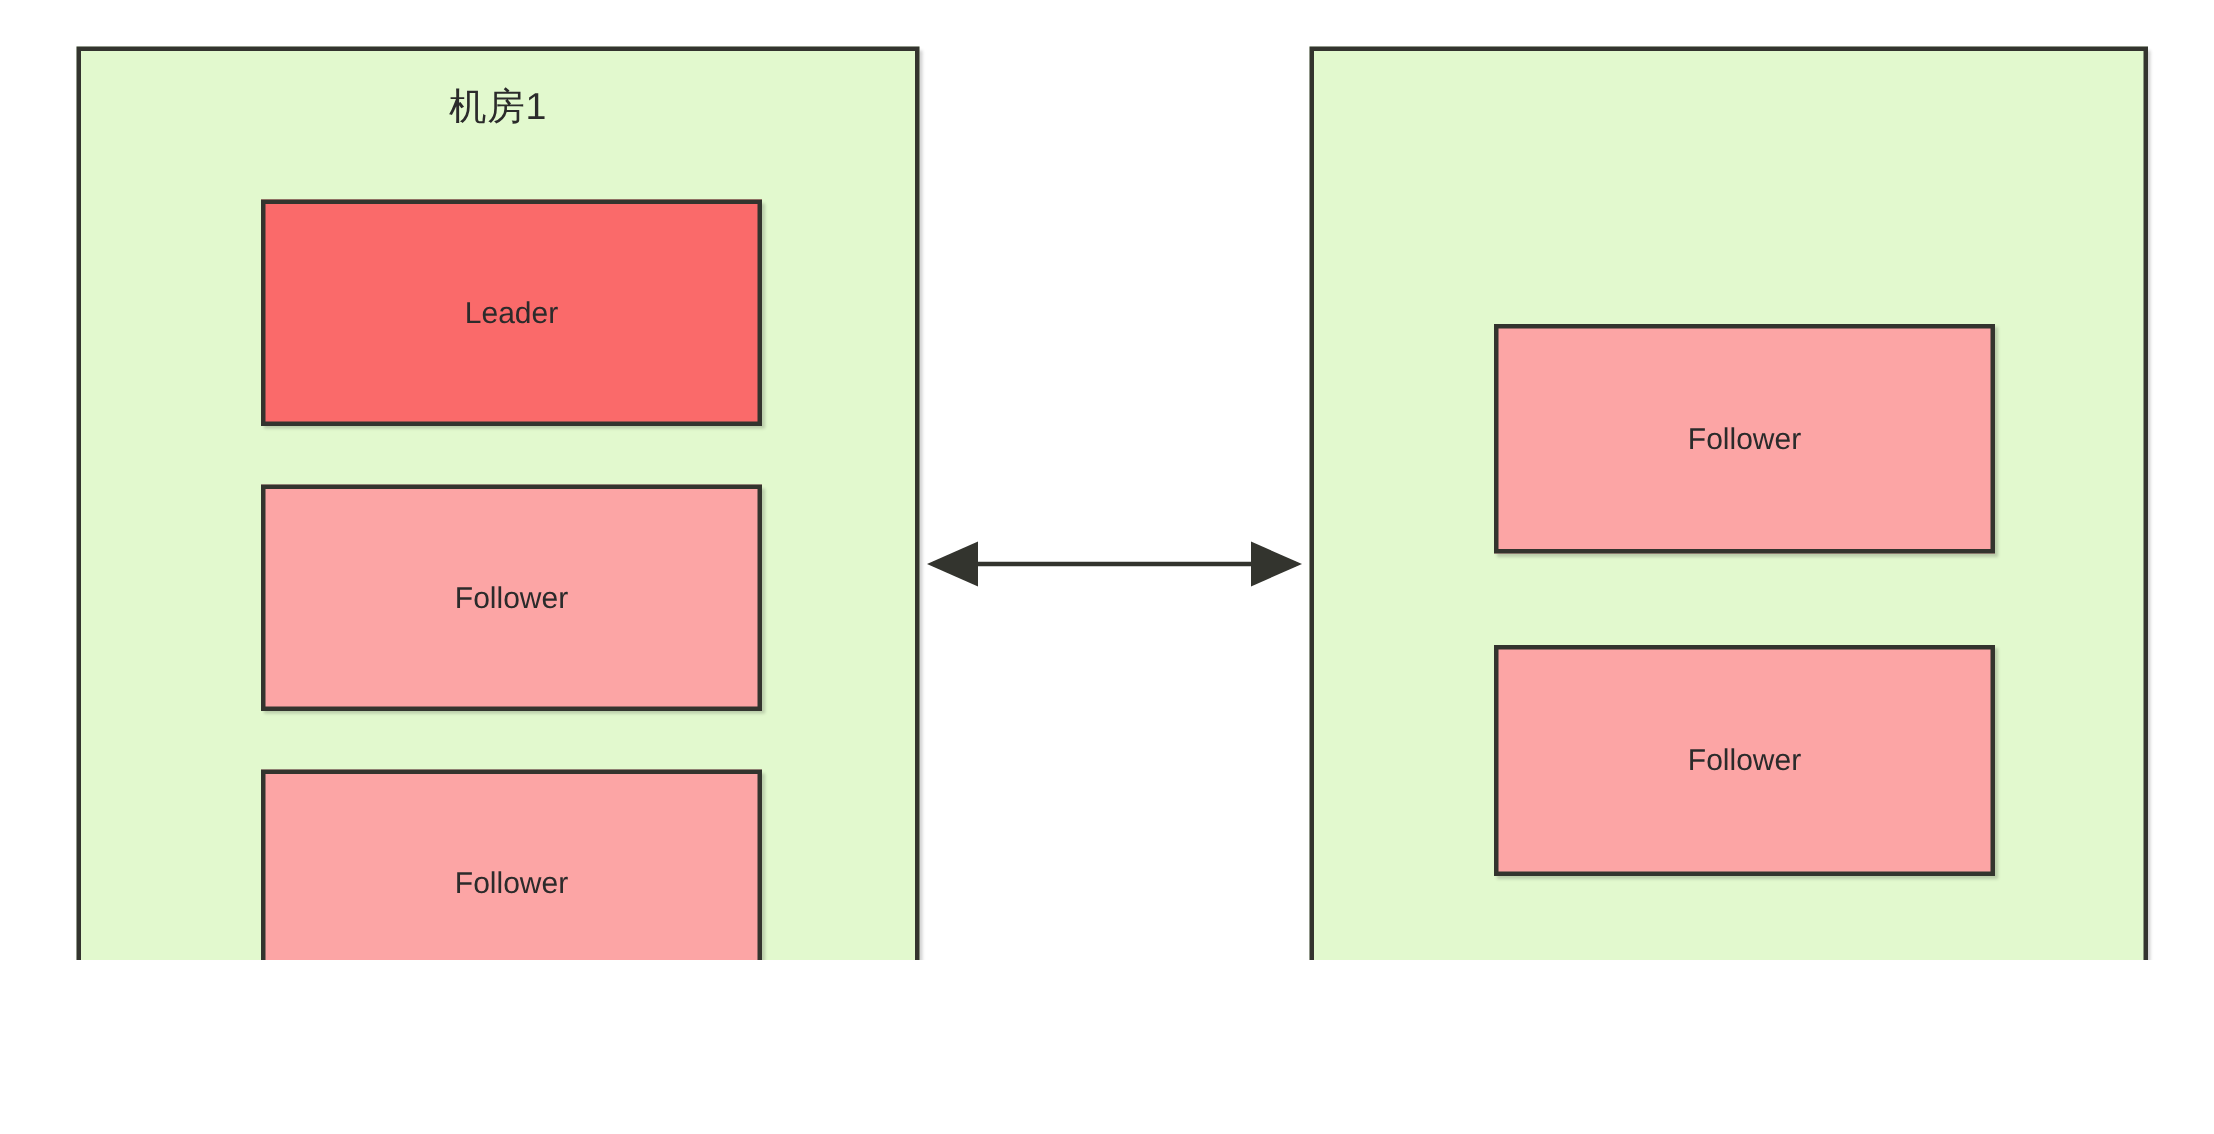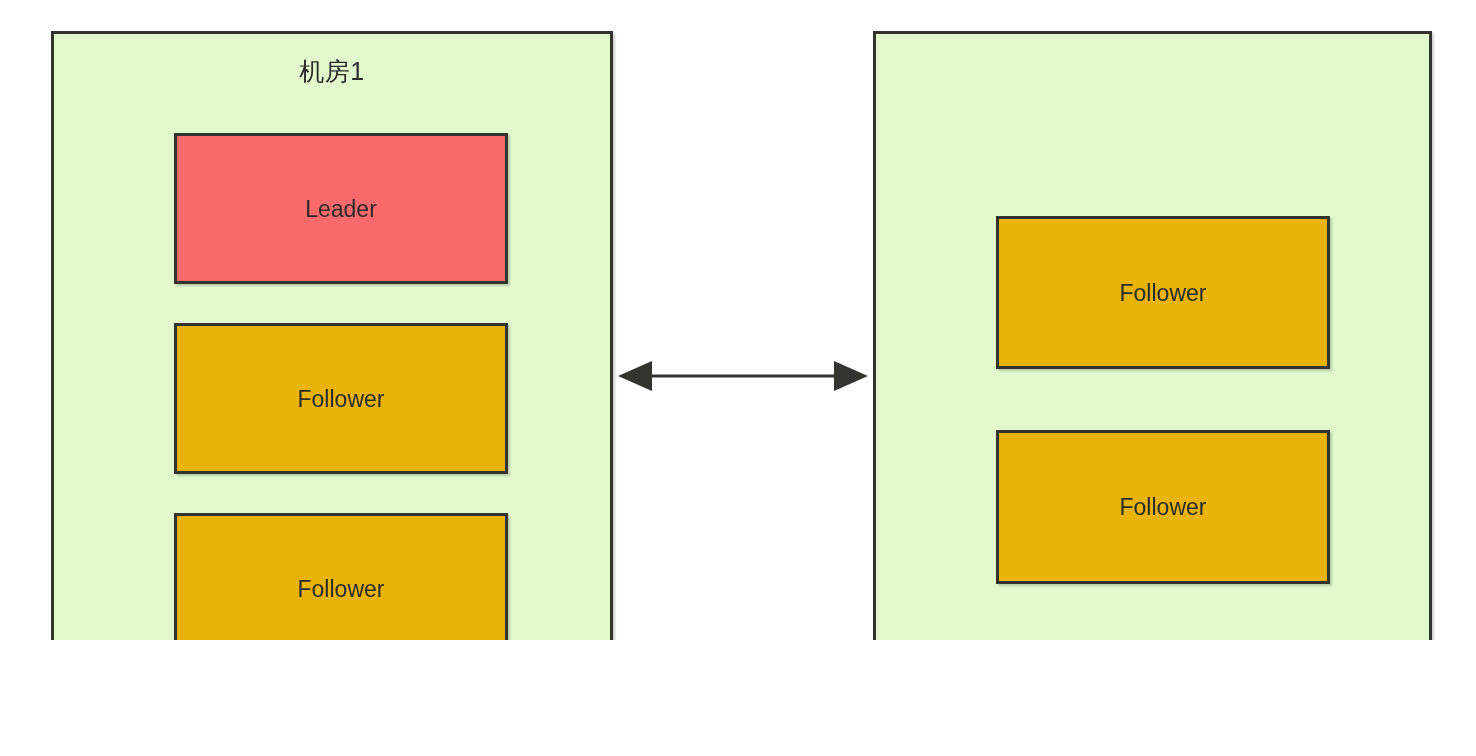--- a/index.html
+++ b/index.html
@@ -55,27 +55,27 @@
   .node {
     position: absolute;
     box-sizing: border-box;
     border: 3px solid #33342e;
     display: flex;
     align-items: center;
     justify-content: center;
     box-shadow: 2px 2px 2px rgba(0,0,0,0.18);
   }
   .node-label {
-    font-size: 23px;
+    font-size: 20px;
     line-height: 26px;
     color: #2b2b2b;
     white-space: nowrap;
   }
   .node.leader  { background: #fa6a6a; }
-  .node.follower{ background: #eab308; }
+  .node.follower{ background: #fca5a5; }
 
   
   #node-l-leader    { left: 120px; top: 99px;  width: 334px; height: 151px; }
   #node-l-follower1 { left: 120px; top: 289px; width: 334px; height: 151px; }
   #node-l-follower2 { left: 120px; top: 479px; width: 334px; height: 151px; }
 
   
   #node-r-follower1 { left: 120px; top: 182px; width: 334px; height: 153px; }
   #node-r-follower2 { left: 120px; top: 396px; width: 334px; height: 154px; }
 

